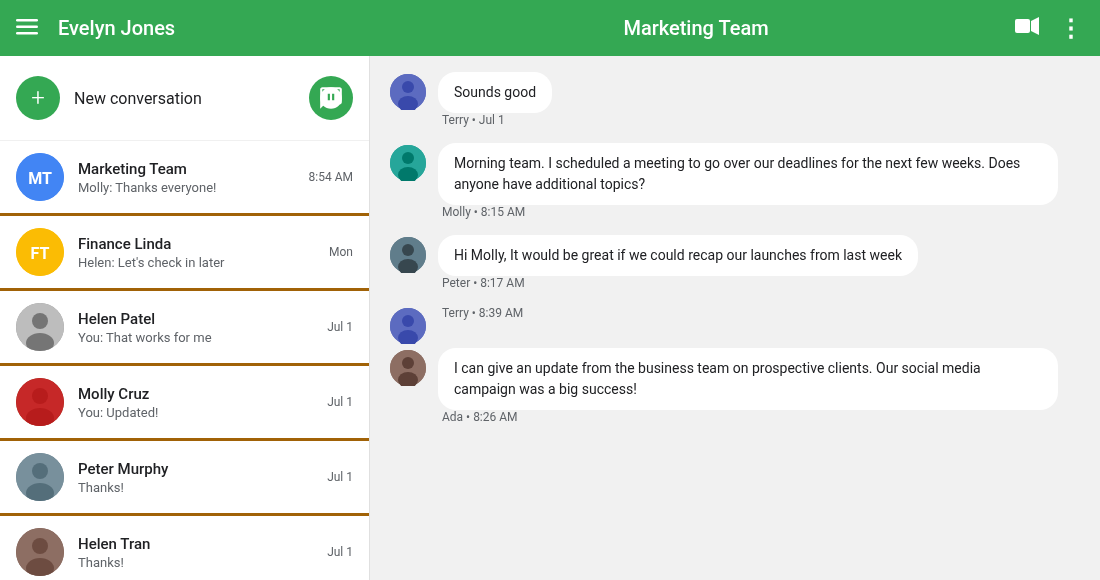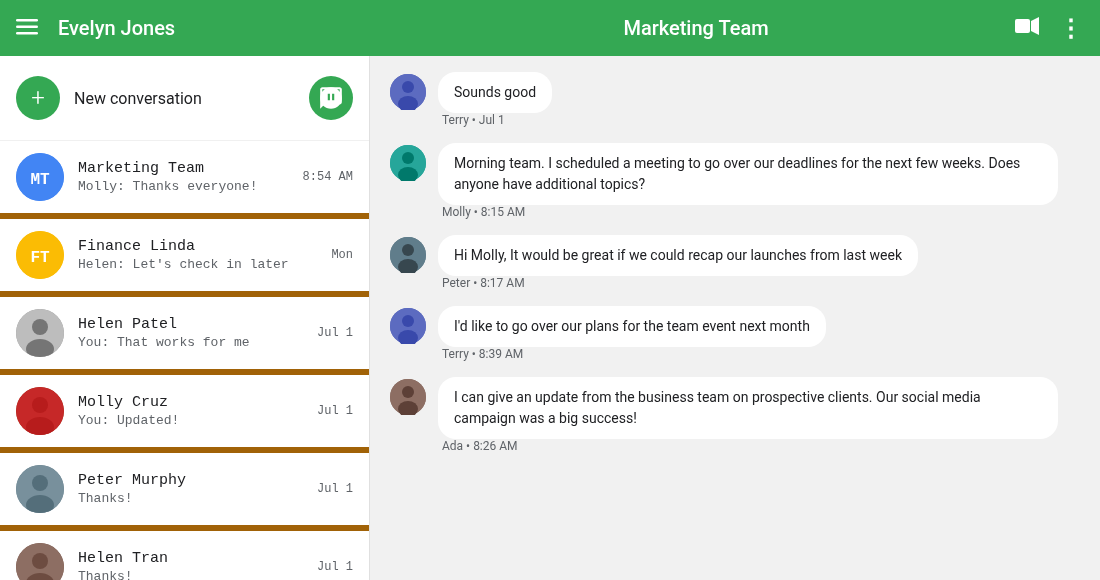--- a/index.html
+++ b/index.html
@@ -49,22 +49,21 @@
       display: flex; align-items: center; justify-content: center;
       cursor: pointer; flex-shrink: 0;
     }
     .hangouts-icon svg { width: 26px; height: 26px; fill: white; }
 
     .conv-item {
       display: flex;
       align-items: center;
       padding: 12px 16px;
       cursor: pointer;
-      border-bottom: 6px solid #a16207;
-      font-family: Liberation Mono, monospace;
+      border-bottom: 3px solid #a16207;
     }
     .conv-avatar {
       width: 48px; height: 48px; border-radius: 50%; flex-shrink: 0;
       display: flex; align-items: center; justify-content: center;
       font-size: 18px; font-weight: bold; color: white; overflow: hidden;
     }
     .conv-info { flex: 1; margin-left: 14px; min-width: 0; }
     .conv-name { font-size: 15px; font-weight: 500; color: #202124; white-space: nowrap; overflow: hidden; text-overflow: ellipsis; }
     .conv-preview { font-size: 13px; color: #5f6368; white-space: nowrap; overflow: hidden; text-overflow: ellipsis; margin-top: 2px; }
     .conv-time { font-size: 12px; color: #5f6368; flex-shrink: 0; margin-left: 24px; }
@@ -278,21 +277,20 @@
 
     <div class="message-group">
       <div class="msg-avatar" style="background:#5c6bc0;">
         <svg viewBox="0 0 36 36" width="36" height="36">
           <circle cx="18" cy="18" r="18" fill="#5c6bc0"></circle>
           <circle cx="18" cy="13" r="6" fill="#3949ab"></circle>
           <ellipse cx="18" cy="30" rx="10" ry="8" fill="#3949ab"></ellipse>
         </svg>
       </div>
       <div class="msg-content">
-        <div class="msg-bubble">I'd like to go over our plans for the team event next month</div>
         <div class="msg-meta">Terry • 8:39 AM</div>
       </div>
     </div>
 
     <div class="message-group">
       <div class="msg-avatar" style="background:#8d6e63;">
         <svg viewBox="0 0 36 36" width="36" height="36">
           <circle cx="18" cy="18" r="18" fill="#8d6e63"></circle>
           <circle cx="18" cy="13" r="6" fill="#5d4037"></circle>
           <ellipse cx="18" cy="30" rx="10" ry="8" fill="#5d4037"></ellipse>

